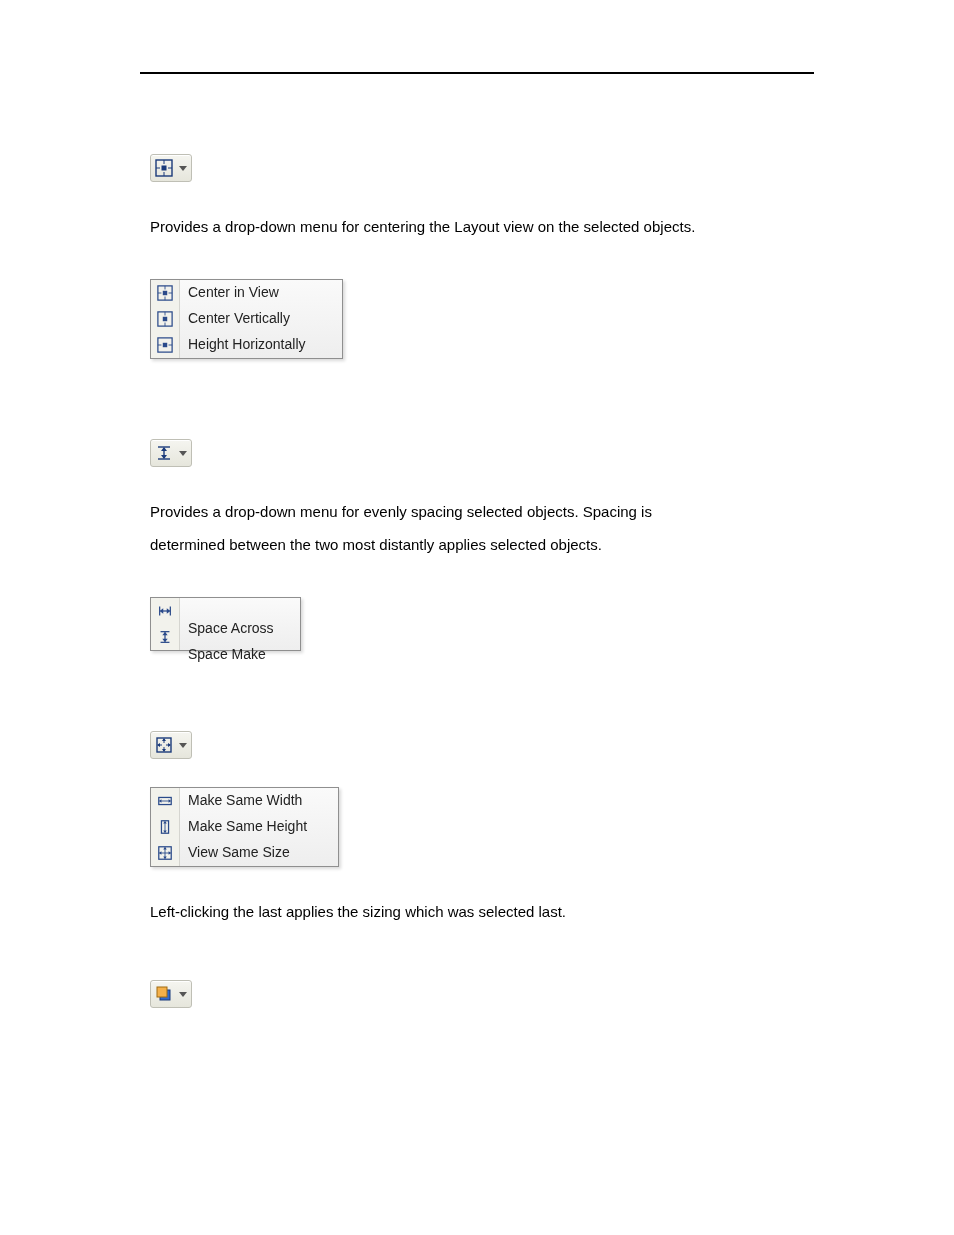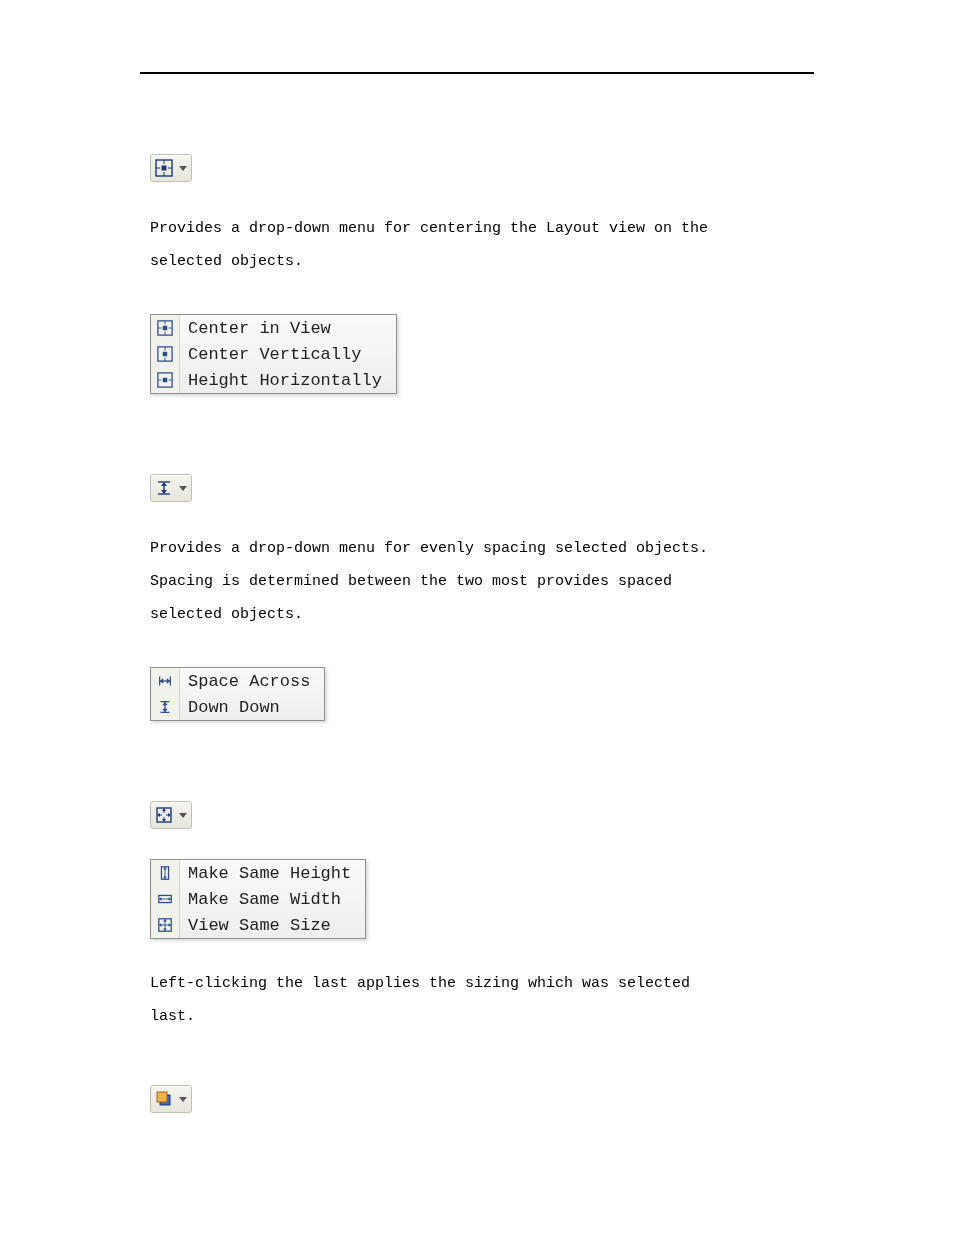--- a/index.html
+++ b/index.html
@@ -19,21 +19,20 @@
     padding: 72px 140px 80px 140px;
   }
   .rule {
     border: 0;
     border-top: 2px solid #000;
     margin: 0 0 80px 0;
   }
   .content {
     padding-left: 10px;
     max-width: 560px;
-    font-family: Liberation Mono, monospace;
   }
   p {
     margin: 0 0 36px 0;
     line-height: 2.2;
   }
   .btn-block {
     margin: 0 0 28px 0;
   }
   .tool-btn {
     display: inline-flex;
@@ -60,23 +59,23 @@
   }
   .menu {
     background: linear-gradient(#fafafa, #eeeeee);
     border: 1px solid #8f8f8f;
     box-shadow: 2px 2px 3px rgba(0,0,0,0.15);
     display: inline-block;
     margin: 0 0 28px 0;
   }
   .menu-item {
     display: flex;
-    align-items: flex-end;
+    align-items: center;
     height: 26px;
-    font-size: 17px;
+    font-size: 14px;
     color: #222;
   }
   .menu-item .icon-cell {
     width: 28px;
     height: 26px;
     display: flex;
     align-items: center;
     justify-content: center;
     border-right: 1px solid #d5d5d0;
     background: #f2f2ec;
@@ -169,21 +168,21 @@
               <line x1="3" y1="15" x2="15" y2="15" stroke="#1a3a7a" stroke-width="1.4"></line>
               <line x1="9" y1="4" x2="9" y2="14" stroke="#1a3a7a" stroke-width="1.4"></line>
               <polygon points="9,3 6,7 12,7" fill="#1a3a7a"></polygon>
               <polygon points="9,15 6,11 12,11" fill="#1a3a7a"></polygon>
             </svg>
           </span>
           <span class="caret"></span>
         </span>
       </div>
 
-      <p>Provides a drop-down menu for evenly spacing selected objects. Spacing is determined between the two most provides spaced selected objects.</p>
+      <p>Provides a drop-down menu for evenly spacing selected objects. Spacing is determined between the two most distantly applies selected objects.</p>
 
       <div class="menu w-space">
         <div class="menu-item">
           <span class="icon-cell">
             <svg width="16" height="16" viewBox="0 0 18 18">
               <line x1="3" y1="4" x2="3" y2="14" stroke="#2a4a8a" stroke-width="1.4"></line>
               <line x1="15" y1="4" x2="15" y2="14" stroke="#2a4a8a" stroke-width="1.4"></line>
               <line x1="4" y1="9" x2="14" y2="9" stroke="#2a4a8a" stroke-width="1.4"></line>
               <polygon points="3,9 7,6 7,12" fill="#2a4a8a"></polygon>
               <polygon points="15,9 11,6 11,12" fill="#2a4a8a"></polygon>
@@ -194,21 +193,21 @@
         <div class="menu-item">
           <span class="icon-cell">
             <svg width="16" height="16" viewBox="0 0 18 18">
               <line x1="4" y1="3" x2="14" y2="3" stroke="#2a4a8a" stroke-width="1.4"></line>
               <line x1="4" y1="15" x2="14" y2="15" stroke="#2a4a8a" stroke-width="1.4"></line>
               <line x1="9" y1="4" x2="9" y2="14" stroke="#2a4a8a" stroke-width="1.4"></line>
               <polygon points="9,3 6,7 12,7" fill="#2a4a8a"></polygon>
               <polygon points="9,15 6,11 12,11" fill="#2a4a8a"></polygon>
             </svg>
           </span>
-          <span class="label-cell">Down Down</span>
+          <span class="label-cell">Space Make</span>
         </div>
       </div>
 
     </div>
 
     <div class="section">
       <div class="btn-block">
         <span class="tool-btn">
           <span class="icon">
             <svg width="18" height="18" viewBox="0 0 18 18">
@@ -225,38 +224,38 @@
           </span>
           <span class="caret"></span>
         </span>
       </div>
 
 
       <div class="menu w-size">
         <div class="menu-item">
           <span class="icon-cell">
             <svg width="16" height="16" viewBox="0 0 18 18">
+              <rect x="2" y="5" width="14" height="8" fill="none" stroke="#2a4a8a" stroke-width="1.4"></rect>
+              <line x1="4" y1="9" x2="14" y2="9" stroke="#2a4a8a"></line>
+              <polygon points="2,9 5,7 5,11" fill="#2a4a8a"></polygon>
+              <polygon points="16,9 13,7 13,11" fill="#2a4a8a"></polygon>
+            </svg>
+          </span>
+          <span class="label-cell">Make Same Width</span>
+        </div>
+        <div class="menu-item">
+          <span class="icon-cell">
+            <svg width="16" height="16" viewBox="0 0 18 18">
               <rect x="5" y="2" width="8" height="14" fill="none" stroke="#2a4a8a" stroke-width="1.4"></rect>
               <line x1="9" y1="4" x2="9" y2="14" stroke="#2a4a8a"></line>
               <polygon points="9,2 7,5 11,5" fill="#2a4a8a"></polygon>
               <polygon points="9,16 7,13 11,13" fill="#2a4a8a"></polygon>
             </svg>
           </span>
           <span class="label-cell">Make Same Height</span>
-        </div>
-        <div class="menu-item">
-          <span class="icon-cell">
-            <svg width="16" height="16" viewBox="0 0 18 18">
-              <rect x="2" y="5" width="14" height="8" fill="none" stroke="#2a4a8a" stroke-width="1.4"></rect>
-              <line x1="4" y1="9" x2="14" y2="9" stroke="#2a4a8a"></line>
-              <polygon points="2,9 5,7 5,11" fill="#2a4a8a"></polygon>
-              <polygon points="16,9 13,7 13,11" fill="#2a4a8a"></polygon>
-            </svg>
-          </span>
-          <span class="label-cell">Make Same Width</span>
         </div>
         <div class="menu-item">
           <span class="icon-cell">
             <svg width="16" height="16" viewBox="0 0 18 18">
               <rect x="2" y="2" width="14" height="14" fill="none" stroke="#2a4a8a" stroke-width="1.4"></rect>
               <line x1="9" y1="3" x2="9" y2="15" stroke="#2a4a8a"></line>
               <line x1="3" y1="9" x2="15" y2="9" stroke="#2a4a8a"></line>
               <polygon points="9,2 7,5 11,5" fill="#2a4a8a"></polygon>
               <polygon points="9,16 7,13 11,13" fill="#2a4a8a"></polygon>
               <polygon points="2,9 5,7 5,11" fill="#2a4a8a"></polygon>

